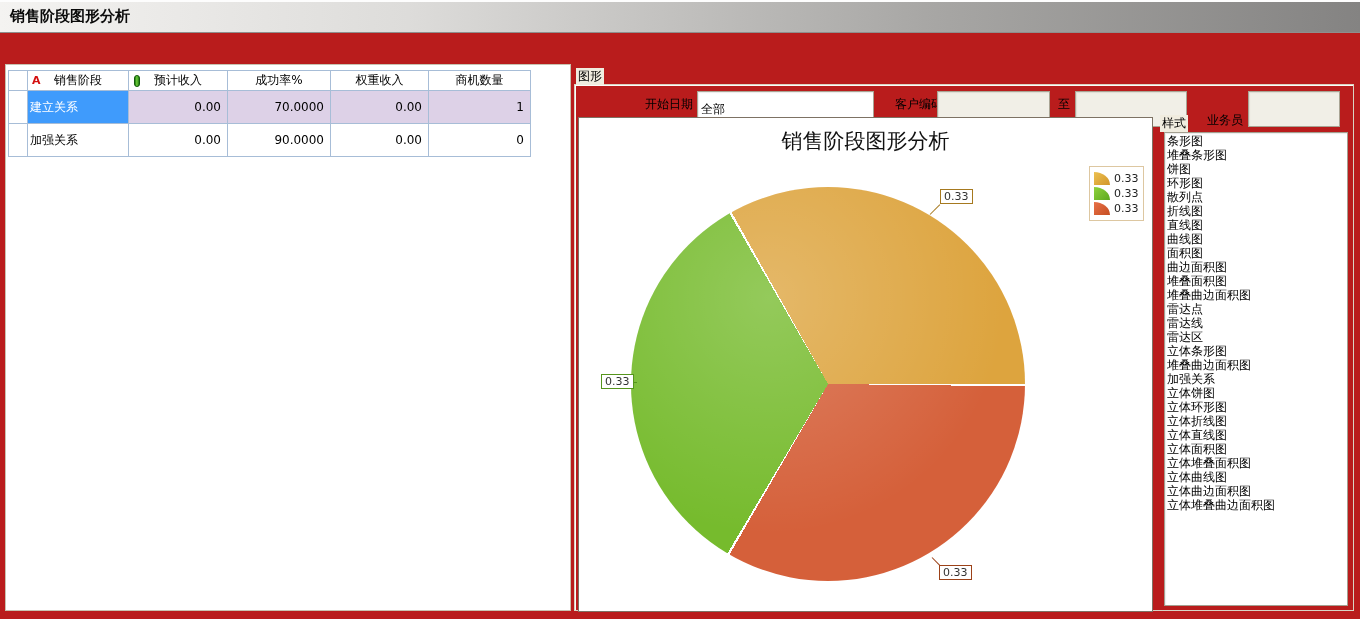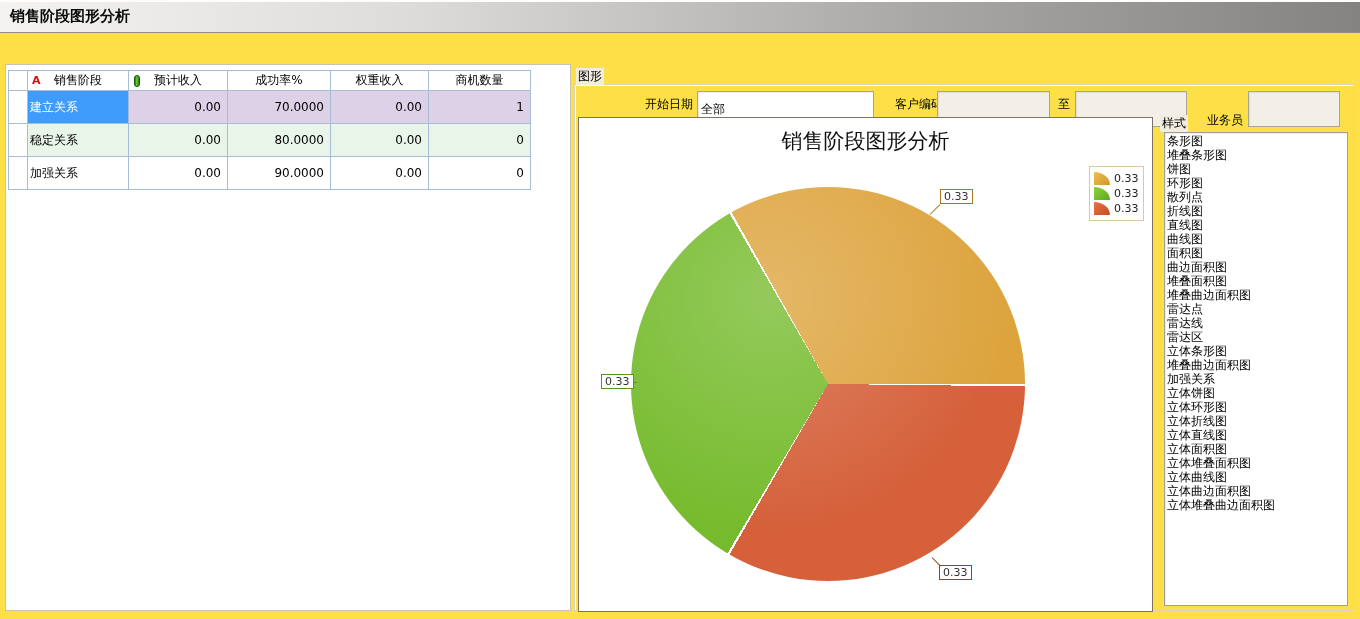--- a/index.html
+++ b/index.html
@@ -1,18 +1,18 @@
 <!DOCTYPE html>
 <html><head>
 <meta charset="utf-8">
 <style>
   * { margin:0; padding:0; box-sizing:border-box; }
   html,body { width:1360px; height:619px; }
   body { font-family:"DejaVu Sans","Liberation Sans",sans-serif; font-size:12px; color:#000; }
-  .screen { position:relative; width:1360px; height:619px; overflow:hidden; background:#fde047;text-decoration:underline; }
+  .screen { position:relative; width:1360px; height:619px; overflow:hidden; background:#b91c1c;text-decoration:underline; }
 
   
   .titlebar { position:absolute; left:0; top:0; width:1360px; height:33px;
     background:linear-gradient(to right,#f4f3f1 0%,#dddcda 30%,#a8a7a5 68%,#848382 100%);
     box-shadow:inset 0 2px 0 #fdfdfd; border-bottom:1px solid #8f8e8c; }
   .titlebar .wtitle { position:absolute; left:10px; top:7px; font-size:15px; font-weight:bold; color:#0a0a0a; }
 
   
   .tabstrip { position:absolute; left:0; top:33px; width:1360px; height:31px; background:#f0ecdf; }
   .tab { position:absolute; left:8px; top:5px; height:26px; padding:0 12px; line-height:24px;
@@ -122,28 +122,20 @@
         </tr>
       </thead>
       <tbody>
         <tr class="r0">
           <td class="ind"></td>
           <td class="sel">建立关系</td>
           <td class="num">0.00</td>
           <td class="num">70.0000</td>
           <td class="num">0.00</td>
           <td class="num">1</td>
-        </tr>
-        <tr class="r1">
-          <td class="ind"></td>
-          <td>稳定关系</td>
-          <td class="num">0.00</td>
-          <td class="num">80.0000</td>
-          <td class="num">0.00</td>
-          <td class="num">0</td>
         </tr>
         <tr class="r2">
           <td class="ind"></td>
           <td>加强关系</td>
           <td class="num">0.00</td>
           <td class="num">90.0000</td>
           <td class="num">0.00</td>
           <td class="num">0</td>
         </tr>
       </tbody>

